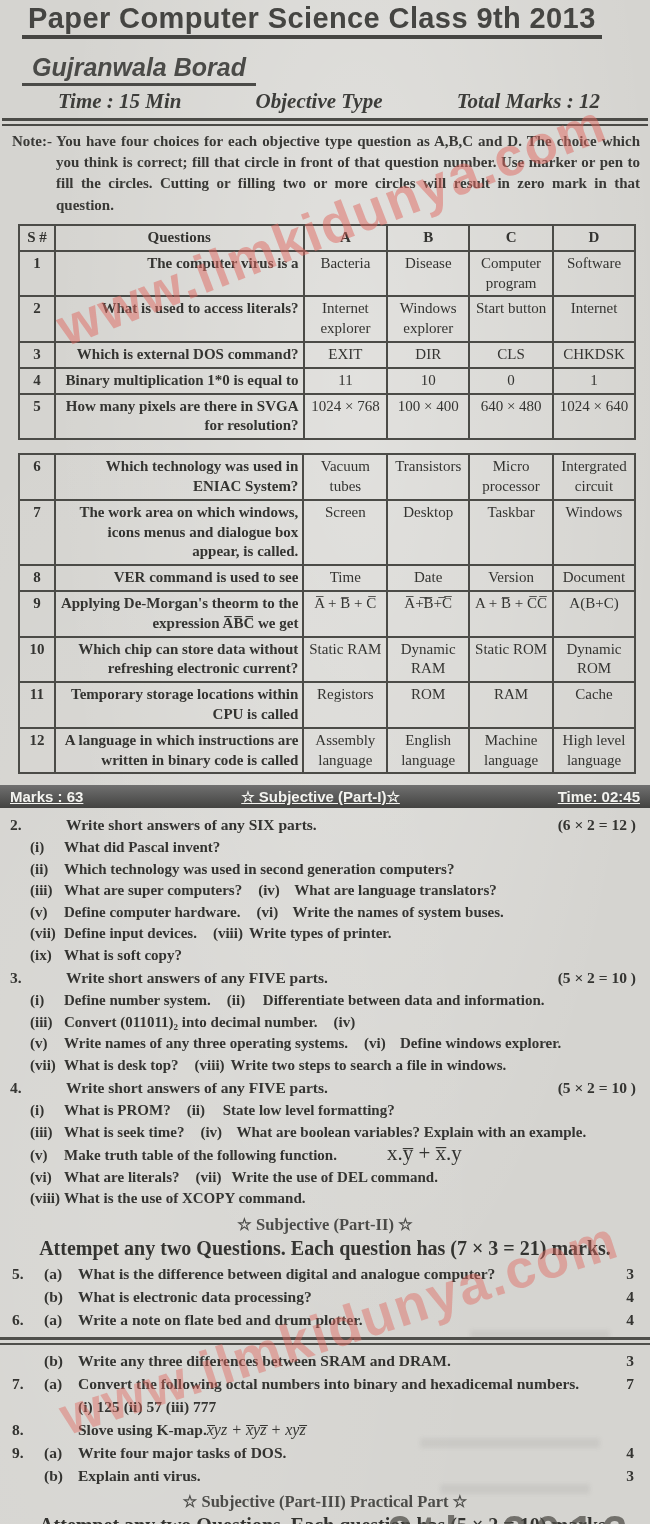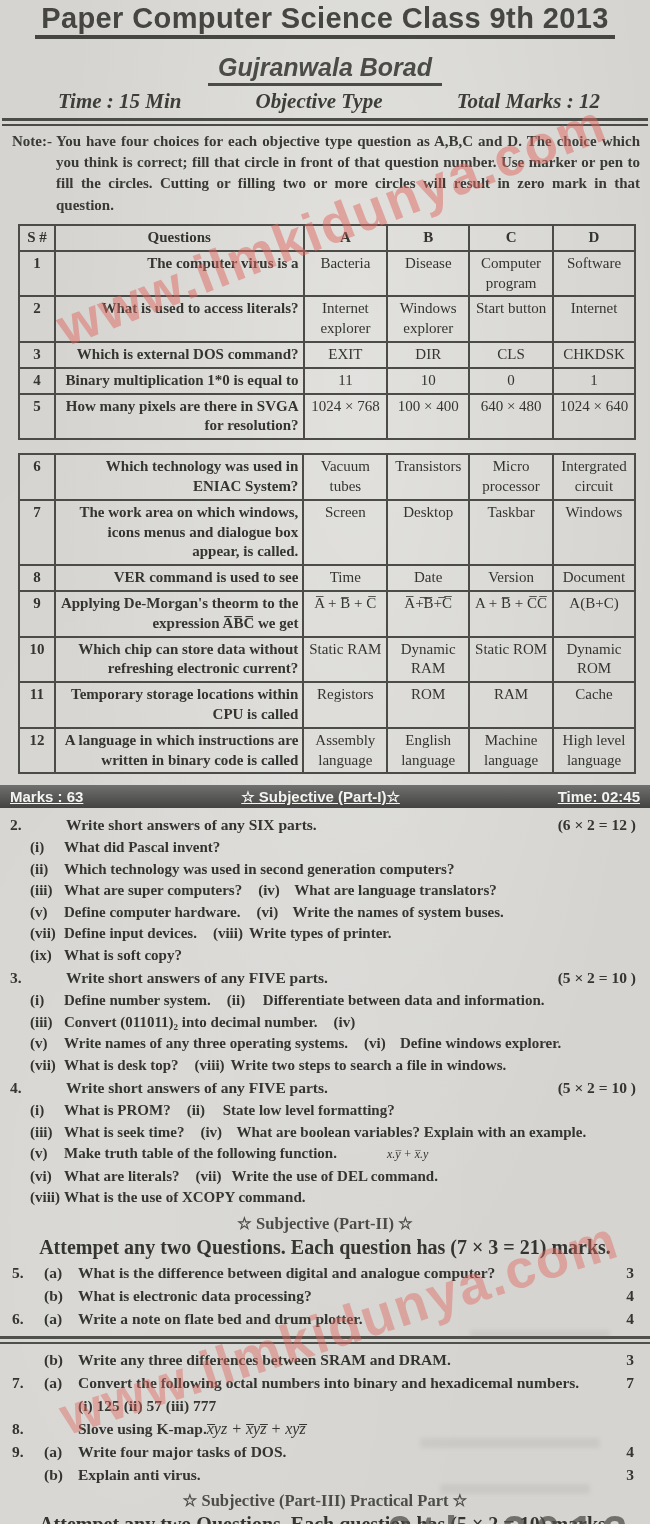--- a/index.html
+++ b/index.html
@@ -12,21 +12,21 @@
     font-family:"Liberation Serif",serif;color:#343431;
   }
   
   .wm{position:absolute;font-family:"Liberation Sans",sans-serif;font-weight:bold;
       white-space:nowrap;pointer-events:none;letter-spacing:2px;z-index:5;}
   .wm1{left:48px;top:300px;font-size:54px;color:rgba(224,104,95,0.50);
        transform:rotate(-21deg);transform-origin:0 0;}
   .wm2{left:52px;top:1388px;font-size:54px;color:rgba(224,104,95,0.45);
        transform:rotate(-18deg);transform-origin:0 0;}
   
-  .title-wrap{text-align:center;padding-top:2px;}
+  .title-wrap{padding-top:2px;padding-left:22px;}
   .paper-title{display:inline-block;font-family:"Liberation Sans",sans-serif;font-weight:bold;
       font-size:29px;color:#454542;border-bottom:4px solid #454542;line-height:1.08;
       padding:1px 6px 1px;letter-spacing:0.4px;}
   .board-subtitle{display:inline-block;font-family:"Liberation Sans",sans-serif;font-style:italic;
       font-weight:bold;font-size:25px;color:#4b4b48;border-bottom:3px solid #4b4b48;
       padding:0 10px 1px;margin-top:13px;line-height:1.1;}
   .info-row{display:flex;justify-content:space-between;padding:3px 50px 0 58px;
       font-style:italic;font-weight:bold;font-size:21px;color:#3d3d3a;}
   .double-rule{height:3px;border-top:3px solid #4b4b47;border-bottom:2px solid #4b4b47;margin:4px 2px 5px;}
   
@@ -50,21 +50,21 @@
   
   .q-heading{display:flex;align-items:baseline;padding-left:10px;font-weight:bold;
       font-size:15.5px;line-height:24px;color:#343431;}
   .q-heading .qno{width:56px;flex:none;}
   .q-heading .qmarks{margin-left:auto;padding-right:14px;font-weight:bold;}
   .parts-row{display:flex;align-items:baseline;padding-left:30px;font-weight:bold;
       font-size:15px;line-height:21.5px;}
   .plabel{min-width:34px;flex:none;}
   .pta{margin-right:16px;}
   .plabel-b{min-width:36px;flex:none;}
-  .pformula{font-style:italic;font-weight:normal;margin-left:34px;font-size:12px;}
+  .pformula{font-weight:normal;margin-left:34px;font-size:21px;}
   .pformula:empty{display:none;}
   
   .section-title{font-family:Liberation Serif, serif;font-weight:bold;font-size:16.5px;
       color:#4c4c49;text-align:center;margin:5px 0 2px;}
   .instruction{text-align:center;font-weight:bold;font-size:20px;margin:1px 0 3px;}
   .item-row{display:flex;align-items:baseline;padding-left:12px;line-height:22px;
       margin:1px 0;font-weight:bold;font-size:15.5px;}
   .ino{width:32px;flex:none;}
   .isub{width:34px;flex:none;}
   .iformula{font-style:italic;font-weight:normal;font-size:16px;}

